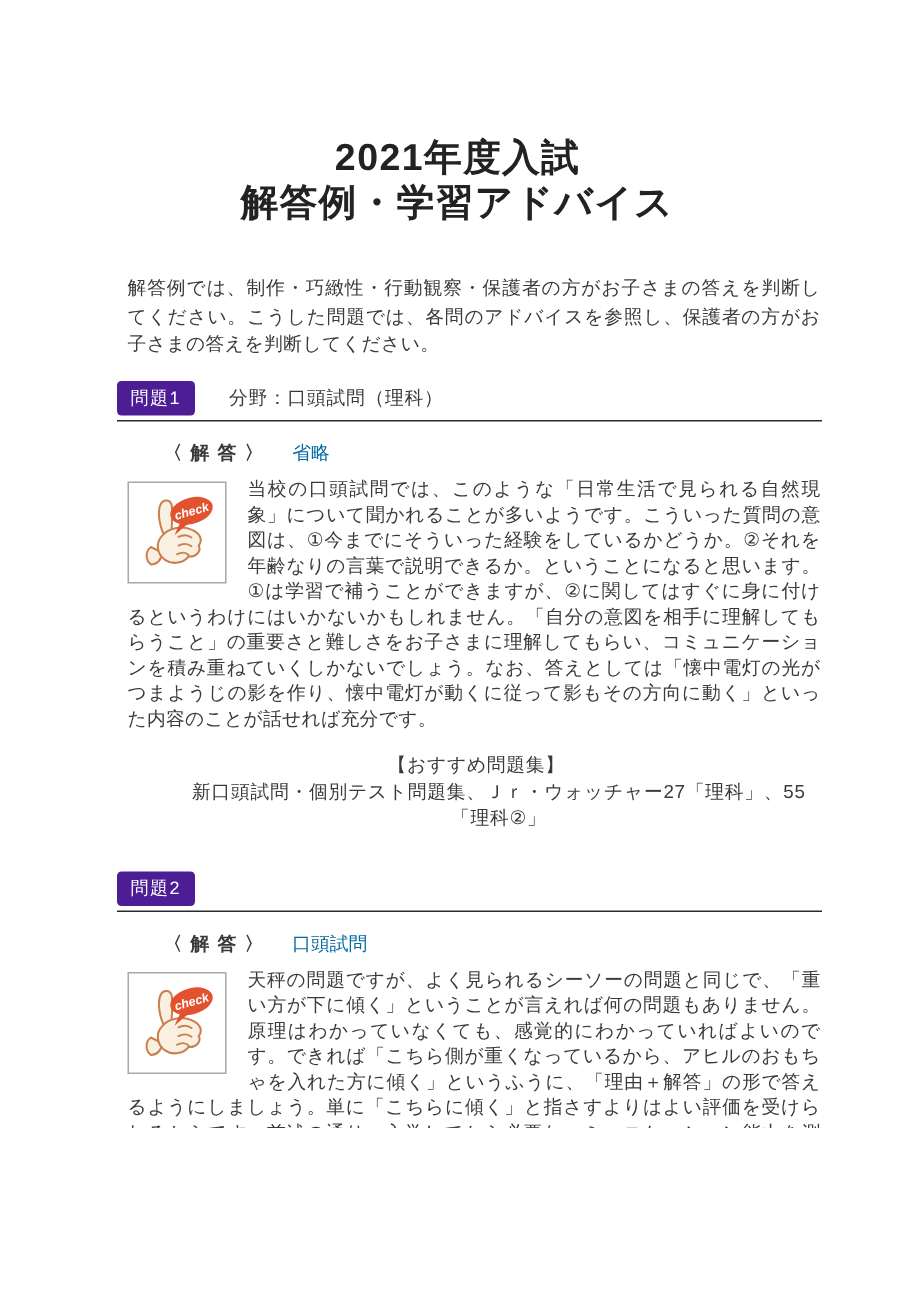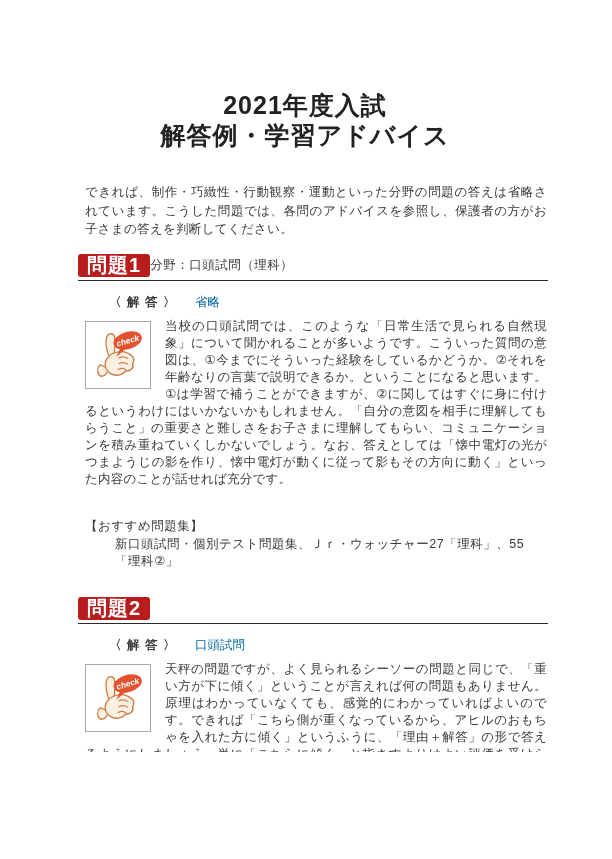--- a/index.html
+++ b/index.html
@@ -33,32 +33,32 @@
 
   .section-header {
     margin:15px 0 0 18px;
     width:470px;
     display:flex;
     align-items:center;
     border-bottom:1.5px solid #2a2a2a;
     padding-bottom:3px;
   }
   .q-badge {
-    background:#b91c1c;
+    background:#4c1d95;
     color:#ffffff;
-    font-weight:bold;
-    font-size:20px;
+    font-weight:normal;
+    font-size:12px;
     line-height:14px;
     padding:4px 9px 5px 9px;
     border-radius:3px;
     letter-spacing:1px;
     white-space:nowrap;
   }
   .q-field {
-    margin-left:0;
+    margin-left:23px;
     font-size:12.5px;
     letter-spacing:0.5px;
   }
 
   .answer-row {
     margin:13px 0 0 25px;
     font-size:12.5px;
   }
   .answer-label { font-weight:bold; letter-spacing:1px;margin-left:24px; }
   .answer-value { margin-left:15px; color:#0369a1; }
@@ -79,21 +79,21 @@
     justify-content:center;
     box-sizing:border-box;
   }
   .advice-text {
     font-size:12.5px;
     line-height:17px;
     text-align:justify;
     letter-spacing:0.2px;
   }
 
-  .books { margin:30px 0 0 25px; font-size:12.5px; line-height:17px; }
+  .books { margin:14px 0 0 25px; font-size:12.5px; line-height:17px;text-align:center; }
   .books-label { letter-spacing:0.5px; }
   .books-line { margin:1px 0 0 30px; letter-spacing:0.5px; }
 
   .section-2 { margin-top:27px; }
 
   .footer {
     position:absolute;
     left:0; top:803px;
     width:612px;
     font-size:11px;
@@ -112,21 +112,21 @@
 <body>
 
 <div class="page">
   <div class="content">
 
     <div class="doc-title">
       <div>2021年度入試</div>
       <div>解答例・学習アドバイス</div>
     </div>
 
-    <div class="intro">できれば、制作・巧緻性・行動観察・運動といった分野の問題の答えは省略されています。こうした問題では、各問のアドバイスを参照し、保護者の方がお子さまの答えを判断してください。</div>
+    <div class="intro">解答例では、制作・巧緻性・行動観察・保護者の方がお子さまの答えを判断してください。こうした問題では、各問のアドバイスを参照し、保護者の方がお子さまの答えを判断してください。</div>
 
     <div class="section">
       <div class="section-header">
         <span class="q-badge">問題1</span>
         <span class="q-field">分野：口頭試問（理科）</span>
       </div>
       <div class="answer-row">
         <span class="answer-label">〈 解 答 〉</span>
         <span class="answer-value">省略</span>
       </div>

